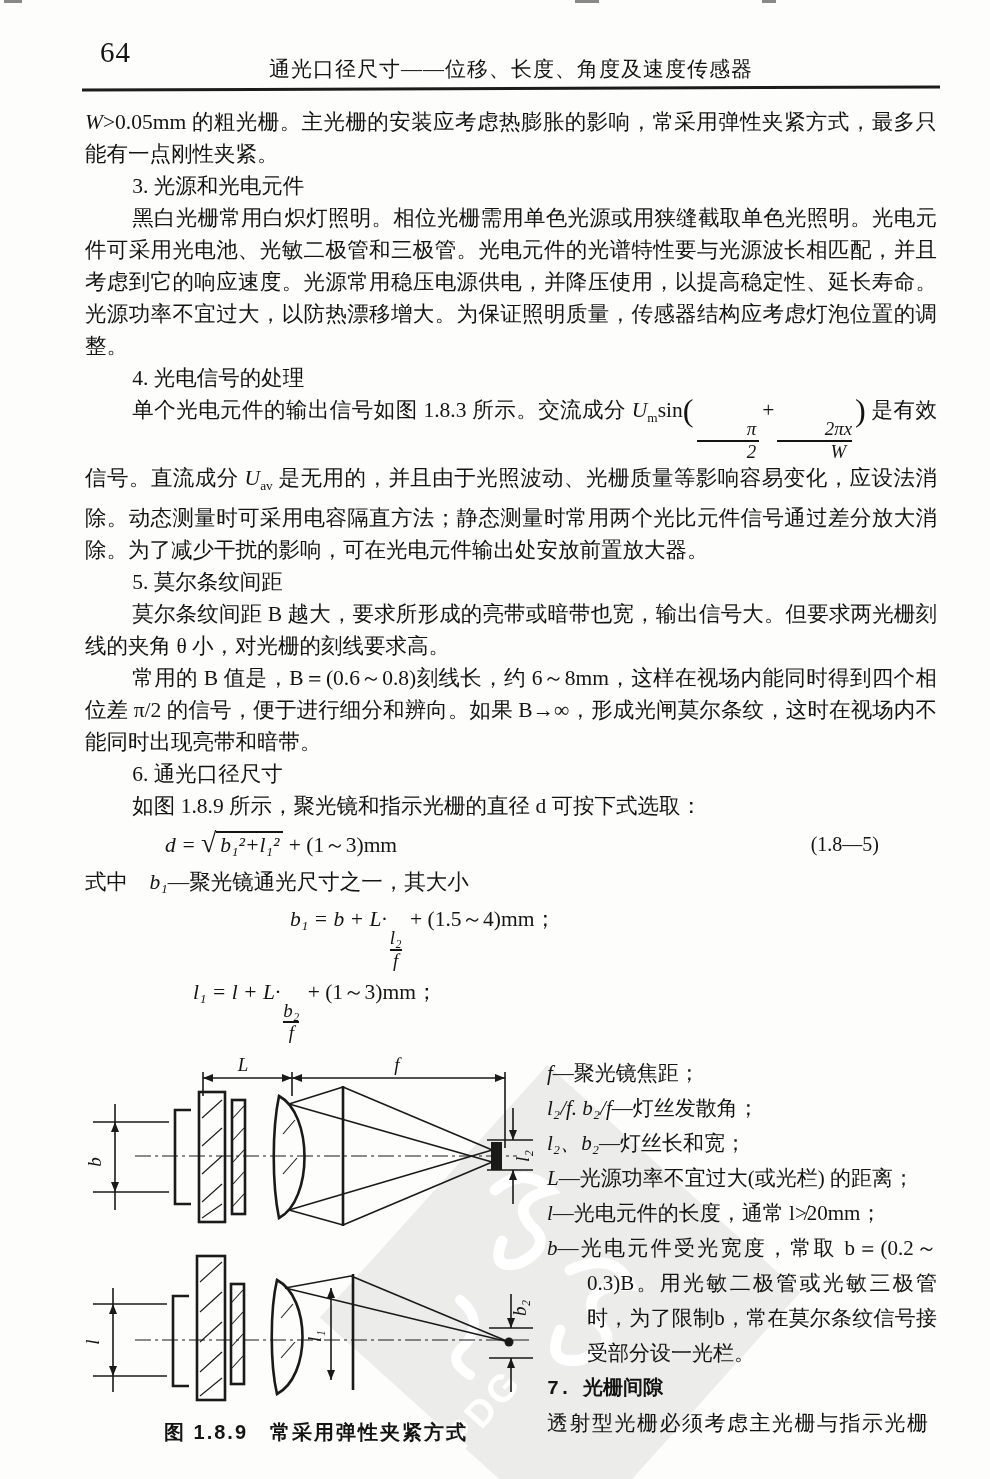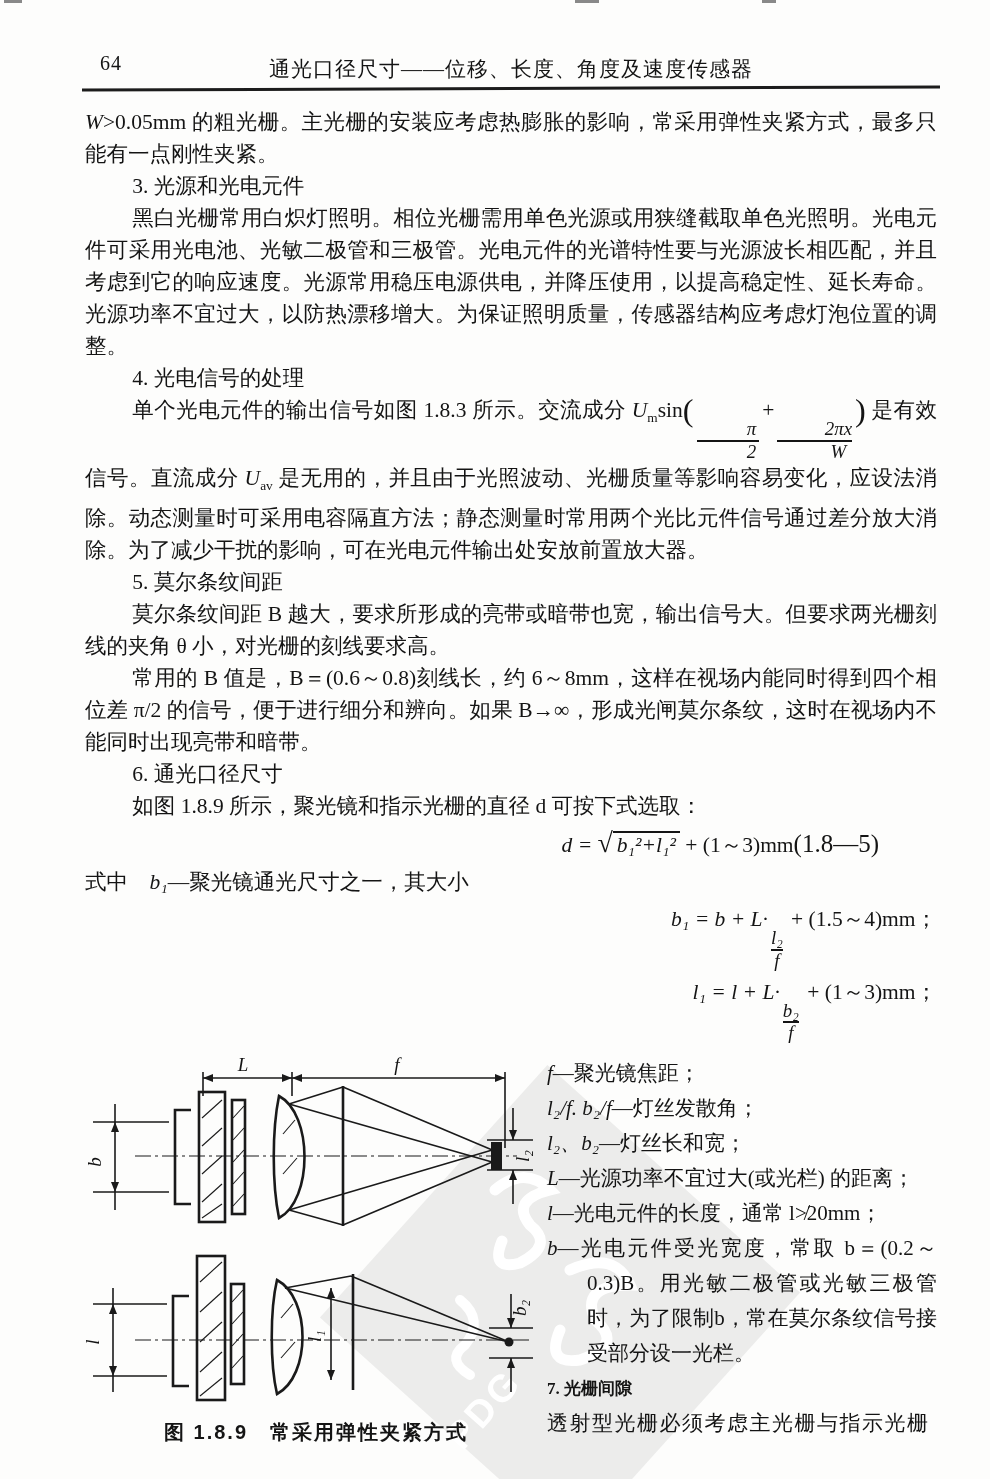--- a/index.html
+++ b/index.html
@@ -1,53 +1,53 @@
 <!DOCTYPE html>
 <html><head>
 <meta charset="utf-8">
 <style>
   html,body{margin:0;padding:0;background:#e8e8e8;}
   .page{position:relative;width:990px;height:1479px;background:#fdfdfc;overflow:hidden;
         color:#141414;font-family:"Liberation Serif","DejaVu Serif",serif;}
   .artifact{position:absolute;background:#2a2a2a;opacity:.55;}
 
-  .pagenum{position:absolute;top:52px;left:100px;font-size:20px;letter-spacing:1px;text-align:center;}
+  .pagenum{position:absolute;top:36px;left:100px;font-size:29px;letter-spacing:1px;text-align:center;}
   .htitle{position:absolute;top:55px;left:85px;width:852px;text-align:center;font-size:21px;letter-spacing:1px;}
   .rule{position:absolute;top:87px;left:82px;width:858px;border-top:3px solid #1c1c1c;transform:rotate(-0.2deg);}
 
   .main{position:absolute;top:106px;left:85px;width:852px;font-size:21.5px;line-height:32px;text-align:justify;}
   .main p{margin:0;}
   .indent{text-indent:2.2em;}
   .heading{text-indent:2.2em;}
 
   .mvar{font-style:italic;}
   sub{font-size:0.62em;}
   .frac{display:inline-flex;flex-direction:column;text-align:center;vertical-align:-0.95em;
         line-height:1.08;font-size:0.88em;margin:0 3px;font-style:italic;}
   .frac .den{border-top:2px solid #141414;padding:0 3px;}
   .bigp{font-size:1.5em;vertical-align:-0.12em;line-height:1;font-weight:400;}
 
-  .eqrow{display:flex;justify-content:flex-end;align-items:center;margin:5px 0;}
+  .eqrow{display:flex;justify-content:space-between;align-items:center;margin:5px 0;gap:20px;}
   .eq{white-space:nowrap;}
   .sqrtsign{font-size:1.3em;}
   .radicand{border-top:2px solid #141414;padding:0 4px;font-style:italic;}
-  .eqno{font-size:25px;padding-right:58px;}
+  .eqno{font-size:20px;padding-right:58px;}
 
   .ml80{margin-left:80px;}  .ml205{margin-left:205px;}  .ml180{margin-left:108px;}
   .ml55{margin-left:55px;margin-top:4px;margin-bottom:4px;}
 
   .columns{display:flex;margin-top:12px;}
   .figure{width:462px;flex:0 0 462px;}
   .figure svg{display:block;}
   .caption{font-family:"Liberation Sans","DejaVu Sans",sans-serif;font-weight:bold;font-size:20px;
            text-align:center;margin-top:8px;letter-spacing:2px;}
   .defs{width:390px;flex:0 0 390px;font-size:21px;line-height:35px;text-align:justify;}
   .defs p{margin:0;}
   .def{padding-left:1.9em;text-indent:-1.9em;}
-  .h7{font-weight:bold;font-size:17px;margin-top:2px;}
+  .h7{font-weight:bold;font-size:20px;margin-top:2px;font-family:Liberation Mono, monospace;}
   .s7body{margin-left:-14px;letter-spacing:1.5px;}
 
   .wm{position:absolute;left:390px;top:1135px;width:340px;height:340px;background:#ececeb;
       transform:rotate(42deg);z-index:0;}
   .wm-glyphs{position:absolute;left:400px;top:1150px;z-index:1;pointer-events:none;}
   .wm-pdg{position:absolute;left:438px;top:1388px;z-index:1;color:#ffffff;
           font-family:"Liberation Sans",sans-serif;font-weight:bold;font-size:38px;letter-spacing:3px;
           transform:rotate(-48deg);}
   .main,.header-layer{position:absolute;z-index:2;}
   .header-layer{inset:0;pointer-events:none;}

